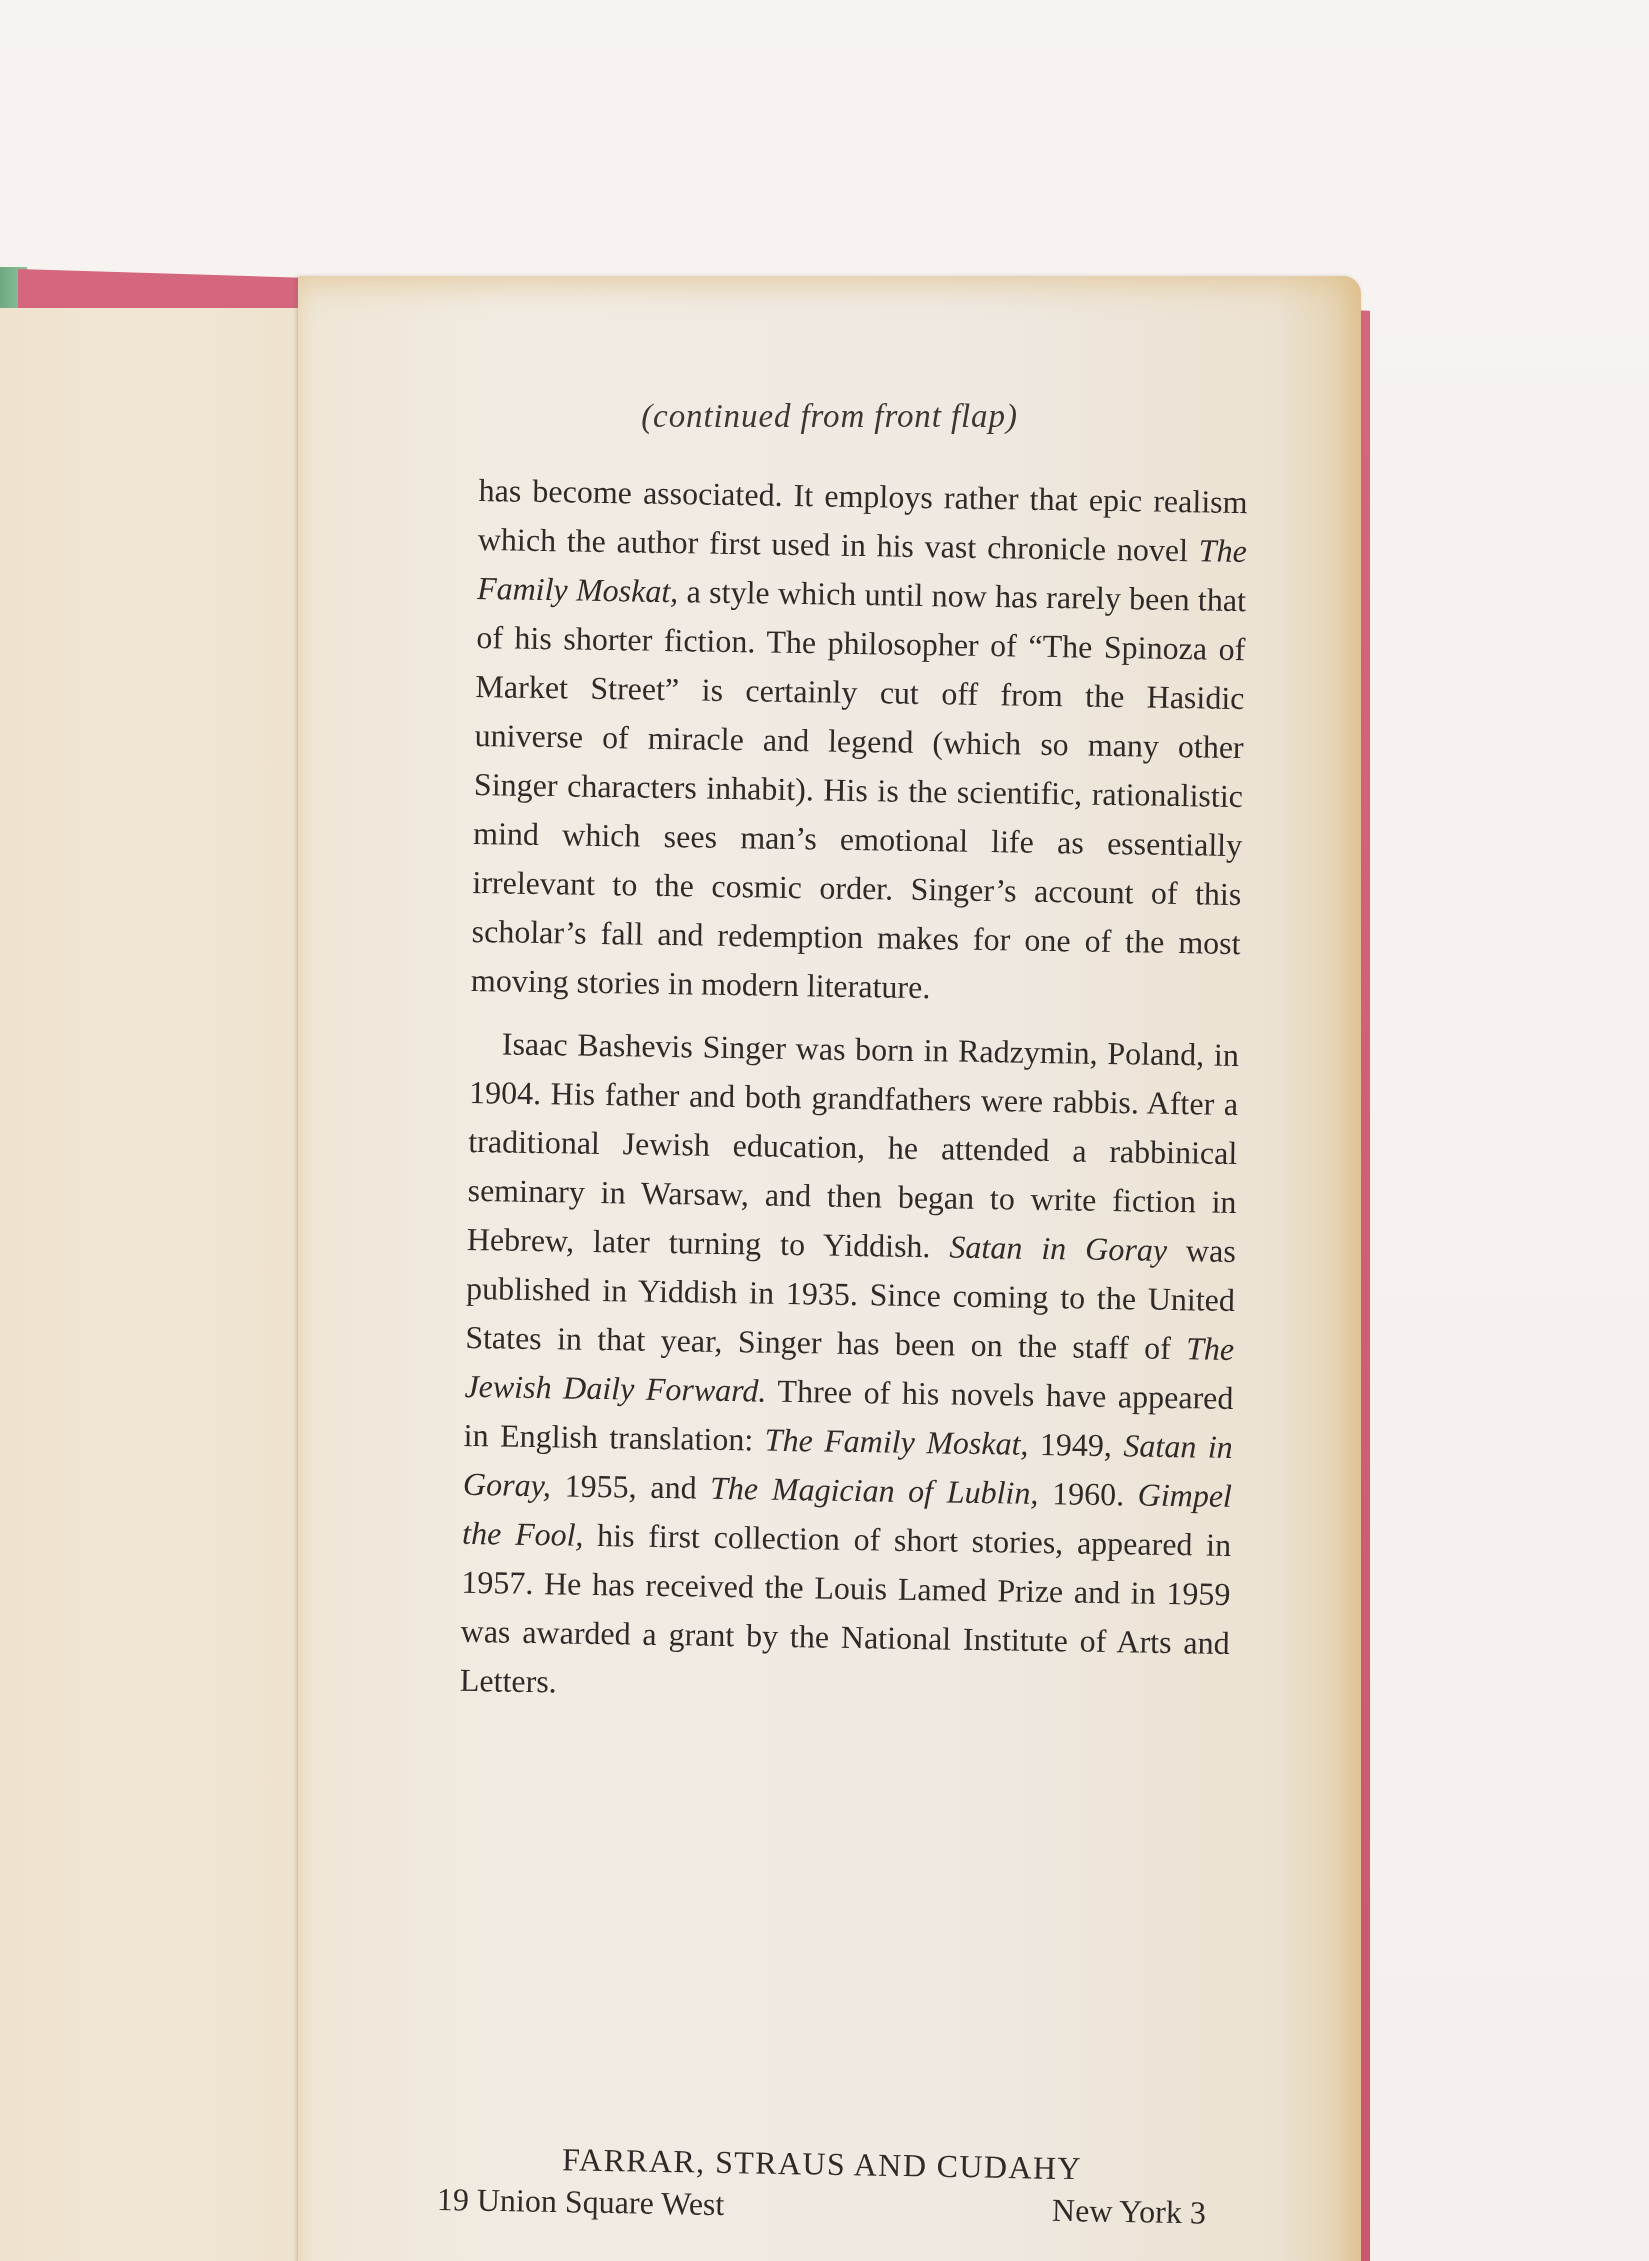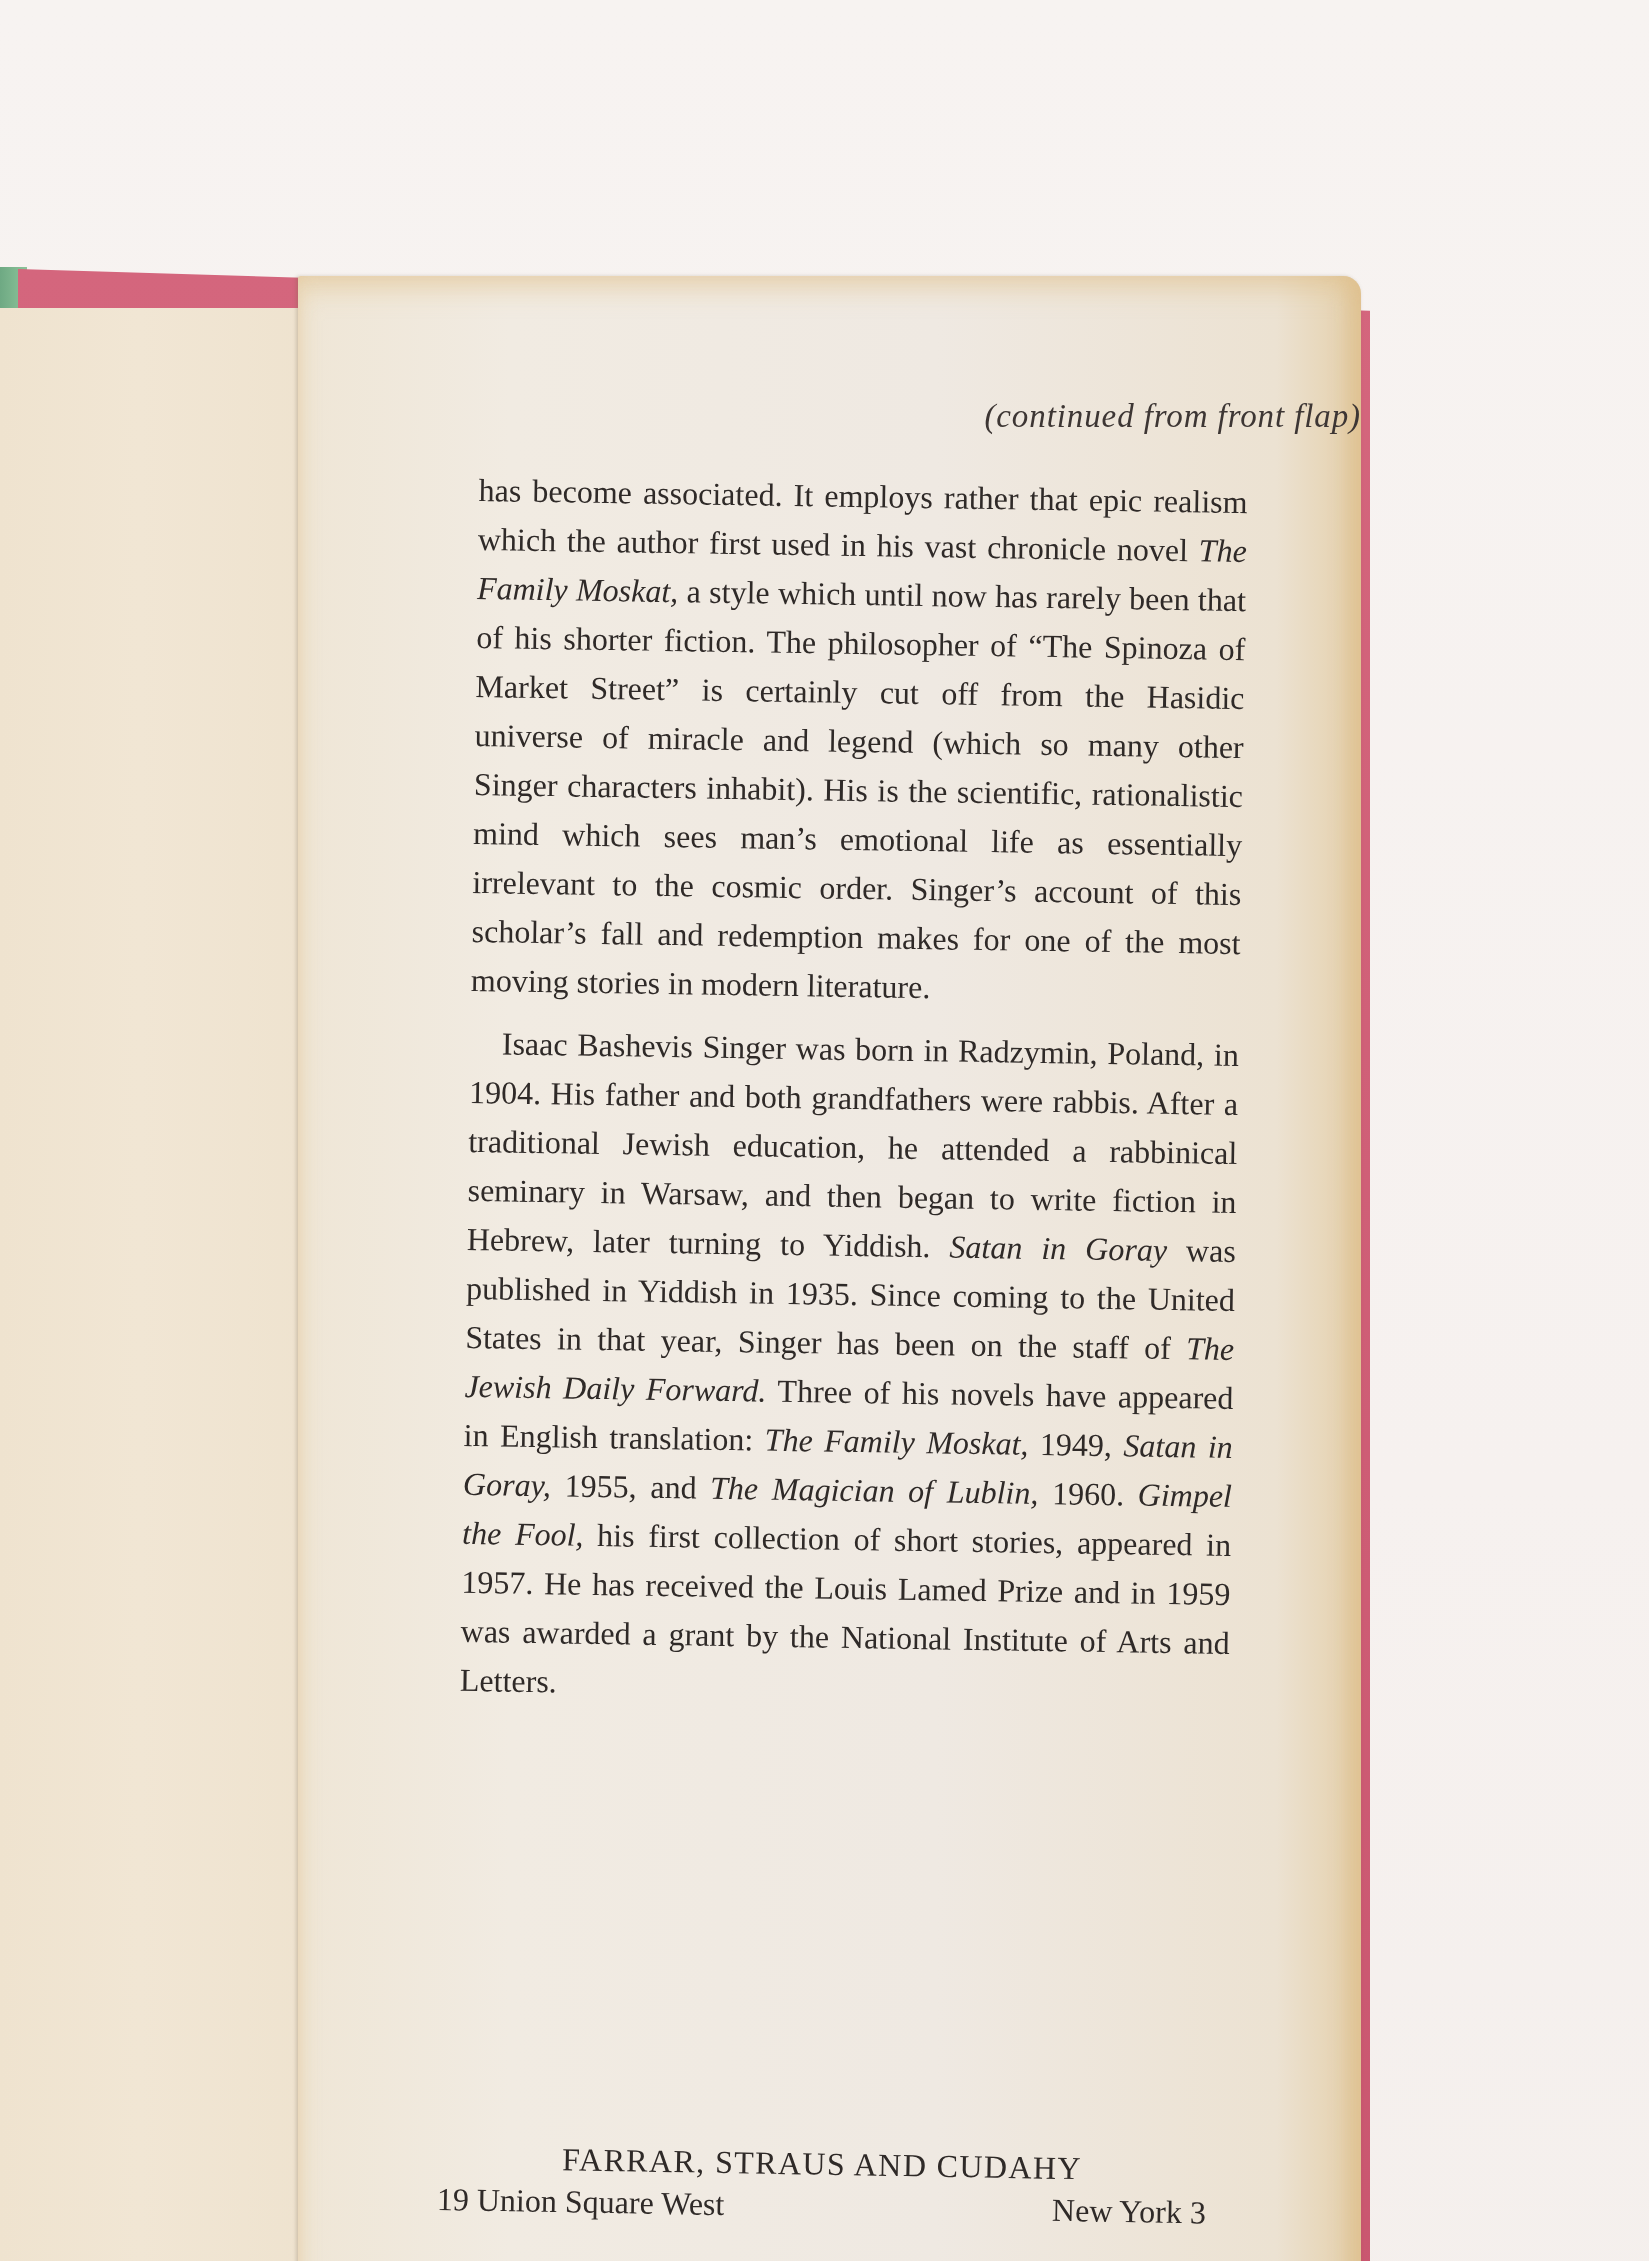--- a/index.html
+++ b/index.html
@@ -28,21 +28,21 @@
       background: linear-gradient(90deg,#efe6d6 0%, #f1ebe2 20%, #efe9e2 60%, #ece2d2 92%, #e4cfa9 100%);
       border-radius: 2.7px 18px 4.5px 2.7px;
       box-shadow: -1.8px 0 3.6px rgba(120,100,70,0.25);
     }
     .flap-inner {
       position:absolute; left:0; top:0; right:0; bottom:0;
       box-shadow: inset -13.6px 0 18px rgba(220,185,130,0.45), inset 0 18px 22.6px rgba(225,195,140,0.35), inset 0 -13.6px 18px rgba(225,195,140,0.35);
       border-radius: inherit;
     }
     .continued {
-      position:absolute; left:0; width:100%; top:122px; text-align:right;
+      position:absolute; left:0; width:100%; top:122px; text-align:center;
       font-style:italic; font-size:33px; color:#3d3634; letter-spacing:0.9px;
     }
     .body-text {
       position:absolute; left:181px; top:190px; width:769px;
       font-size:32px; line-height:49px; color:#2f2a28;
       text-align:justify;
       transform: rotate(0.9deg); transform-origin: left top;
     }
     .body-text p { margin:0 0 13.6px 0; }
     .body-text p.indent { text-indent:32px; }

